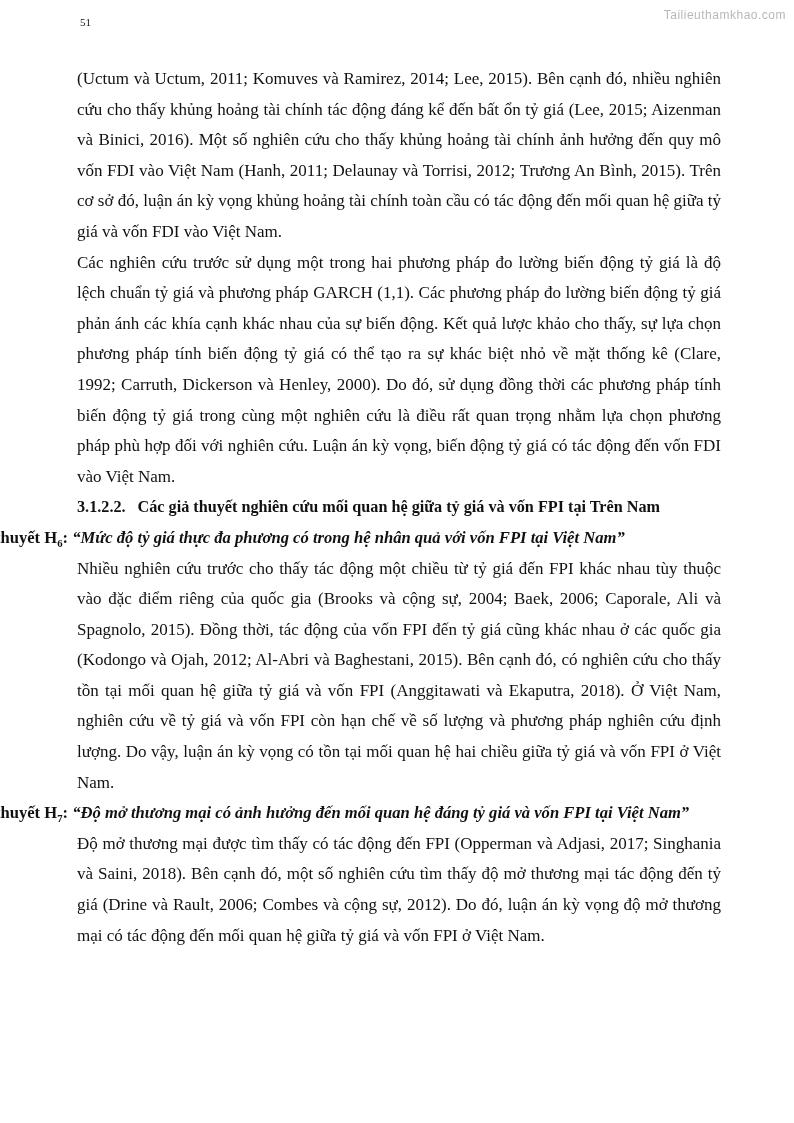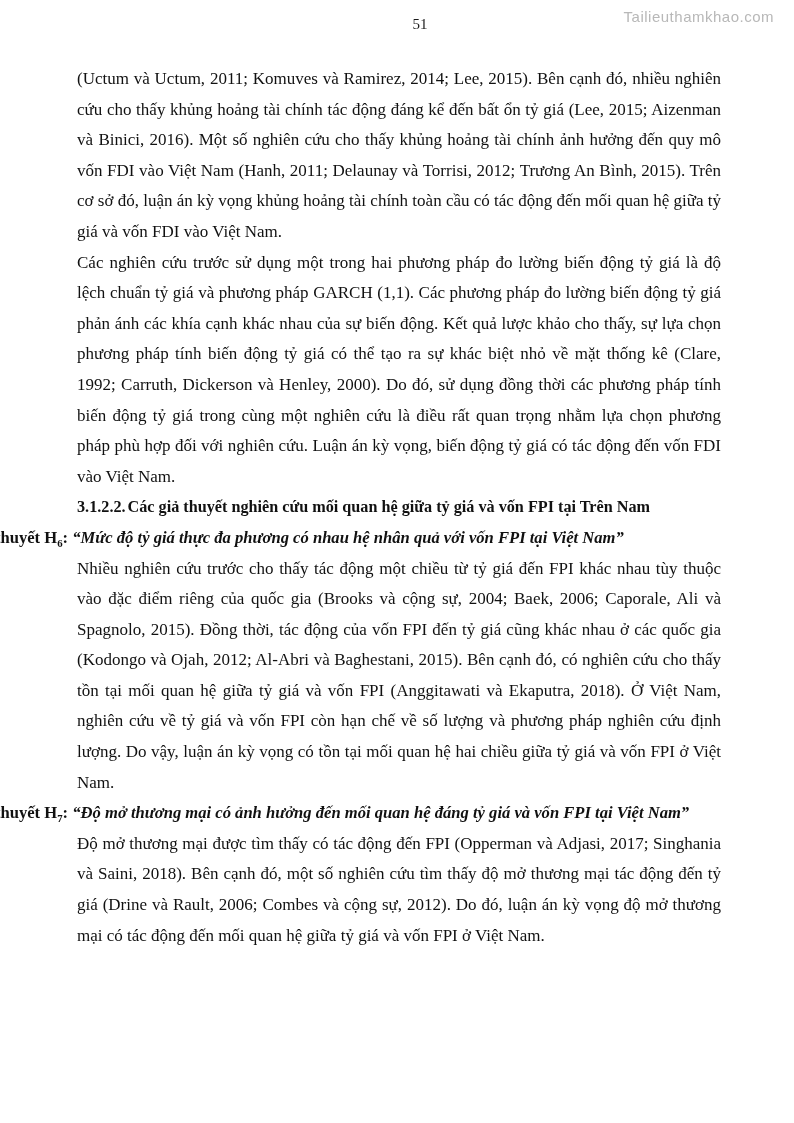--- a/index.html
+++ b/index.html
@@ -12,34 +12,33 @@
     width: 794px;
     height: 1123px;
     background: #ffffff;
     overflow: hidden;
     font-family: "Liberation Serif", "DejaVu Serif", serif;
     color: #111111;
   }
   .watermark {
     position: absolute;
     top: 8px;
-    right: 20px;
+    right: 8px;
     font-family: "Liberation Sans", "DejaVu Sans", sans-serif;
-    font-size: 15px;
+    font-size: 12px;
     color: #b8b8b8;
     text-shadow: 1px 1px 0 #ffffff;
     letter-spacing: 0.5px;
   }
   .page-number {
     position: absolute;
     top: 16px;
-    left: 98px;
+    left: 80px;
     width: 644px;
-    text-align: center;
-    font-size: 15px;
+    font-size: 11px;
     color: #1a1a1a;
   }
   .body-text {
     position: absolute;
     top: 64px;
     left: 77px;
     width: 644px;
     font-size: 17px;
     line-height: 30.6px;
   }
@@ -69,21 +68,21 @@
   .hyp-quote {
     font-weight: bold;
     font-style: italic;
   }
   .section-h {
     font-weight: bold;
     font-size: 16.2px;
     white-space: nowrap;
   }
   .section-h .sec-num {
-    margin-right: 2px;
+    margin-right: 12px;
   }
 </style>
 </head>
 <body>
 
 <div class="page">
 
   <div class="watermark">Tailieuthamkhao.com</div>
 
   <div class="page-number">51</div>
@@ -93,21 +92,21 @@
     <p class="para">(Uctum và Uctum, 2011; Komuves và Ramirez, 2014; Lee, 2015). Bên cạnh đó, nhiều nghiên cứu cho thấy khủng hoảng tài chính tác động đáng kể đến bất ổn tỷ giá (Lee, 2015; Aizenman và Binici, 2016). Một số nghiên cứu cho thấy khủng hoảng tài chính ảnh hưởng đến quy mô vốn FDI vào Việt Nam (Hanh, 2011; Delaunay và Torrisi, 2012; Trương An Bình, 2015). Trên cơ sở đó, luận án kỳ vọng khủng hoảng tài chính toàn cầu có tác động đến mối quan hệ giữa tỷ giá và vốn FDI vào Việt Nam.</p>
 
 
     <p class="para">Các nghiên cứu trước sử dụng một trong hai phương pháp đo lường biến động tỷ giá là độ lệch chuẩn tỷ giá và phương pháp GARCH (1,1). Các phương pháp đo lường biến động tỷ giá phản ánh các khía cạnh khác nhau của sự biến động. Kết quả lược khảo cho thấy, sự lựa chọn phương pháp tính biến động tỷ giá có thể tạo ra sự khác biệt nhỏ về mặt thống kê (Clare, 1992; Carruth, Dickerson và Henley, 2000). Do đó, sử dụng đồng thời các phương pháp tính biến động tỷ giá trong cùng một nghiên cứu là điều rất quan trọng nhằm lựa chọn phương pháp phù hợp đối với nghiên cứu. Luận án kỳ vọng, biến động tỷ giá có tác động đến vốn FDI vào Việt Nam.</p>
 
     <p class="section-h">
       <span class="sec-num">3.1.2.2.</span><span>Các giả thuyết nghiên cứu mối quan hệ giữa tỷ giá và vốn FPI tại Trên Nam</span>
     </p>
 
     <p class="hyp hyp-hang">
-      <span class="hyp-label"><span>Giả thuyết H</span><sub>6</sub><span>: </span></span><span class="hyp-quote">“Mức độ tỷ giá thực đa phương có nhau hệ nhân quả với vốn FPI tại Việt Nam”</span>
+      <span class="hyp-label"><span>Giả thuyết H</span><sub>6</sub><span>: </span></span><span class="hyp-quote">“Mức độ tỷ giá thực đa phương có trong hệ nhân quả với vốn FPI tại Việt Nam”</span>
     </p>
 
     <p class="para">Nhiều nghiên cứu trước cho thấy tác động một chiều từ tỷ giá đến FPI khác nhau tùy thuộc vào đặc điểm riêng của quốc gia (Brooks và cộng sự, 2004; Baek, 2006; Caporale, Ali và Spagnolo, 2015). Đồng thời, tác động của vốn FPI đến tỷ giá cũng khác nhau ở các quốc gia (Kodongo và Ojah, 2012; Al-Abri và Baghestani, 2015). Bên cạnh đó, có nghiên cứu cho thấy tồn tại mối quan hệ giữa tỷ giá và vốn FPI (Anggitawati và Ekaputra, 2018). Ở Việt Nam, nghiên cứu về tỷ giá và vốn FPI còn hạn chế về số lượng và phương pháp nghiên cứu định lượng. Do vậy, luận án kỳ vọng có tồn tại mối quan hệ hai chiều giữa tỷ giá và vốn FPI ở Việt Nam.</p>
 
     <p class="hyp hyp-hang">
       <span class="hyp-label"><span>Giả thuyết H</span><sub>7</sub><span>: </span></span><span class="hyp-quote">“Độ mở thương mại có ảnh hưởng đến mối quan hệ đáng tỷ giá và vốn FPI tại Việt Nam”</span>
     </p>
 
     <p class="para">Độ mở thương mại được tìm thấy có tác động đến FPI (Opperman và Adjasi, 2017; Singhania và Saini, 2018). Bên cạnh đó, một số nghiên cứu tìm thấy độ mở thương mại tác động đến tỷ giá (Drine và Rault, 2006; Combes và cộng sự, 2012). Do đó, luận án kỳ vọng độ mở thương mại có tác động đến mối quan hệ giữa tỷ giá và vốn FPI ở Việt Nam.</p>
 

